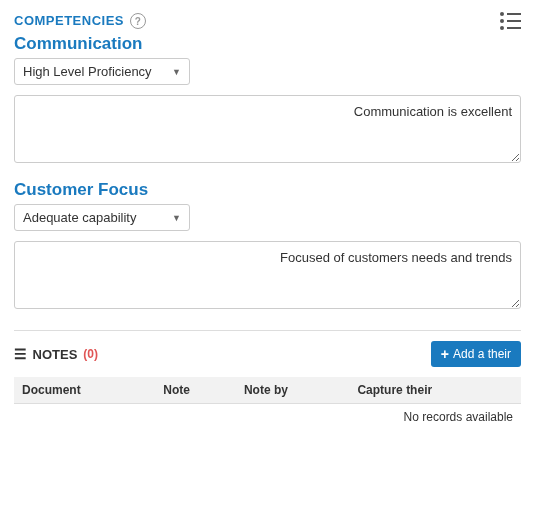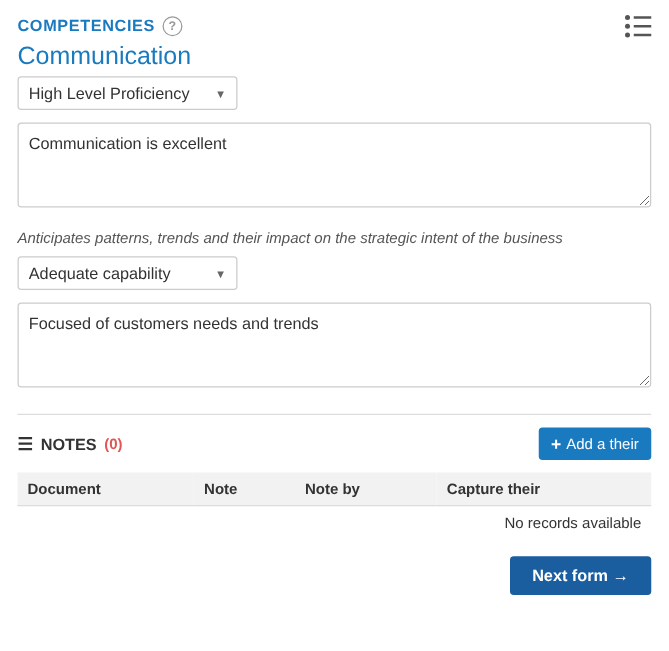--- a/index.html
+++ b/index.html
@@ -66,22 +66,22 @@
     }
 
     .list-icon-line {
       width: 14px;
       height: 2px;
       background: #555;
     }
 
     .section-title {
       color: #1a7abf;
-      font-size: 20px;
-      font-weight: normal;
+      font-size: 17px;
+      font-weight: bold;
       margin-bottom: 4px;
     }
 
     .section-desc {
       font-style: italic;
       font-size: 12px;
       color: #555;
       margin-bottom: 8px;
     }
 
@@ -119,20 +119,21 @@
       width: 100%;
       height: 68px;
       border: 1px solid #ccc;
       border-radius: 3px;
       padding: 8px;
       font-size: 13px;
       color: #333;
       resize: vertical;
       margin-bottom: 14px;
       font-family: Arial, sans-serif;
+      text-align: right;
     }
 
     .notes-section {
       border-top: 1px solid #ddd;
       padding-top: 10px;
       margin-top: 4px;
     }
 
     .notes-header-row {
       display: flex;
@@ -272,21 +273,21 @@
       <option value="High Level Proficiency" selected="">High Level Proficiency</option>
       <option value="Adequate capability">Adequate capability</option>
       <option value="Below expectation">Below expectation</option>
       <option value="Exceeds expectation">Exceeds expectation</option>
     </select>
   </div>
   <textarea class="text-area" style="">Communication is excellent</textarea>
 </div>
 
 <div>
-  <div class="section-desc">Anticipates patterns, trends and their impact on the strategic intent of the business</div>
+  <div class="section-title">Customer Focus</div>
   <div class="select-wrapper">
     <select>
       <option value="High Level Proficiency">High Level Proficiency</option>
       <option value="Adequate capability" selected="">Adequate capability</option>
       <option value="Below expectation">Below expectation</option>
       <option value="Exceeds expectation">Exceeds expectation</option>
     </select>
   </div>
   <textarea class="text-area" style="">Focused of customers needs and trends</textarea>
 </div>
@@ -315,14 +316,13 @@
     </thead>
     <tbody>
       <tr>
         <td colspan="4" class="no-records">No records available</td>
       </tr>
     </tbody>
   </table>
 </div>
 
 <div class="footer-row">
-  <button class="next-form-btn">Next form →</button>
 </div>
 
 </body></html>

